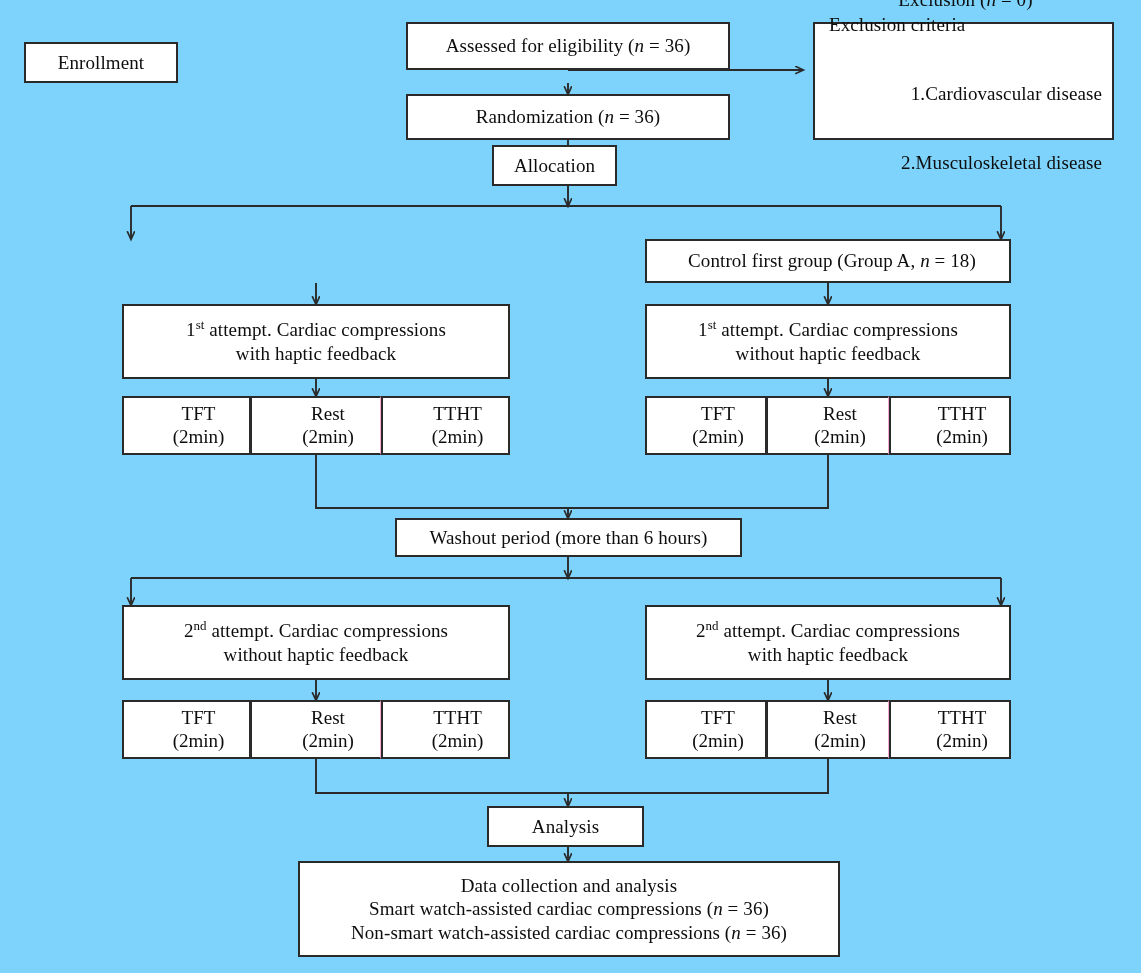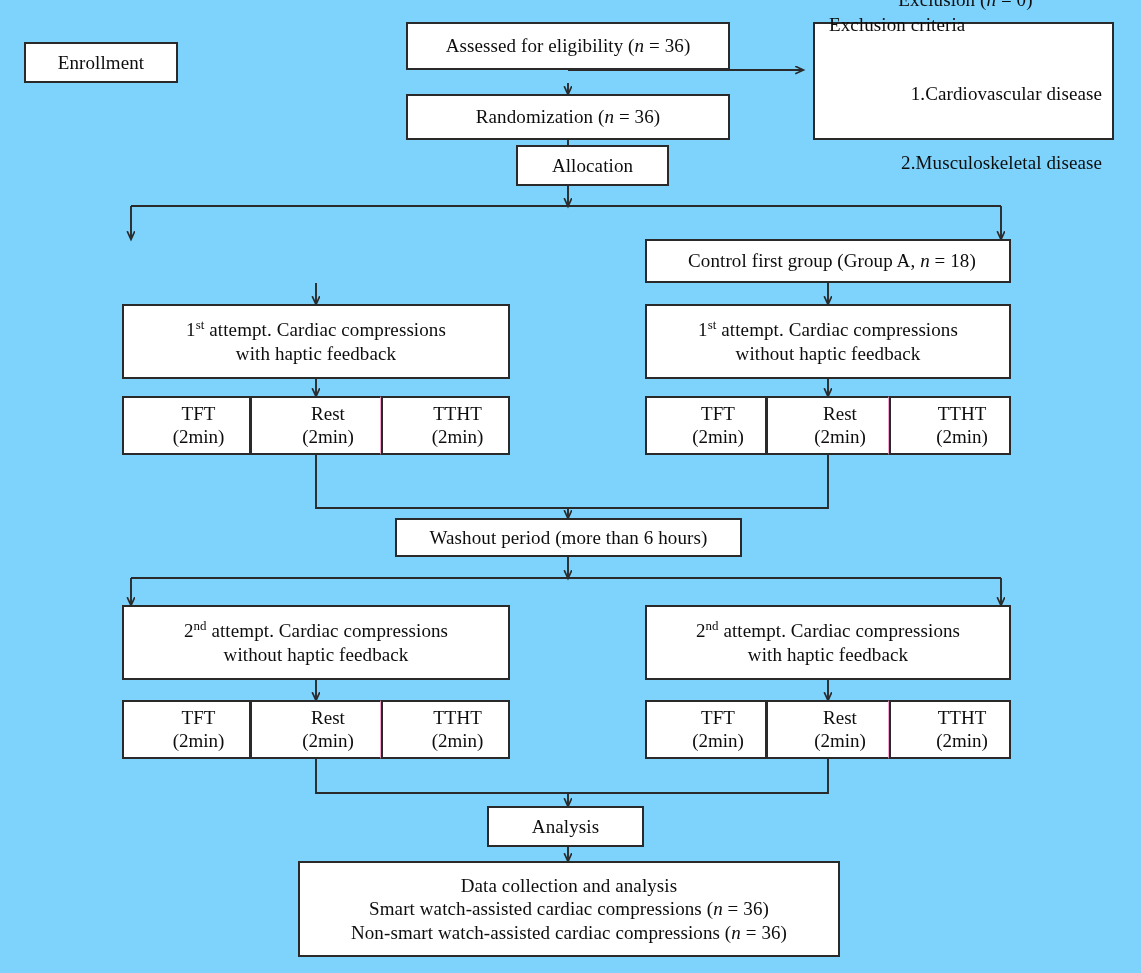--- a/index.html
+++ b/index.html
@@ -164,21 +164,21 @@
       <span class="excl-sub">Exclusion criteria</span>
       <span class="excl-item"><span class="num">1.</span><span>Cardiovascular disease</span></span>
       <span class="excl-item"><span class="num">2.</span><span>Musculoskeletal disease</span></span>
     </div>
   </div>
 
   <div class="box" style="left:406px; top:94px; width:324px; height:46px;">
     <span class="line"><span>Randomization (</span><em class="nvar">n</em><span> = 36)</span></span>
   </div>
 
-  <div class="box" style="left:516px; top:145px; width:153px; height:41px;">
+  <div class="box" style="left:492px; top:145px; width:125px; height:41px;">
     <span class="line">Allocation</span>
   </div>
 
 
   <div class="box" style="left:645px; top:239px; width:366px; height:44px;padding-left:8px;">
     <span class="line"><span>Control first group (Group A, </span><em class="nvar">n</em><span> = 18)</span></span>
   </div>
 
   <div class="box" style="left:122px; top:304px; width:388px; height:75px;">
     <span class="line"><span>1</span><sup class="ord">st</sup><span> attempt. Cardiac compressions</span></span>

